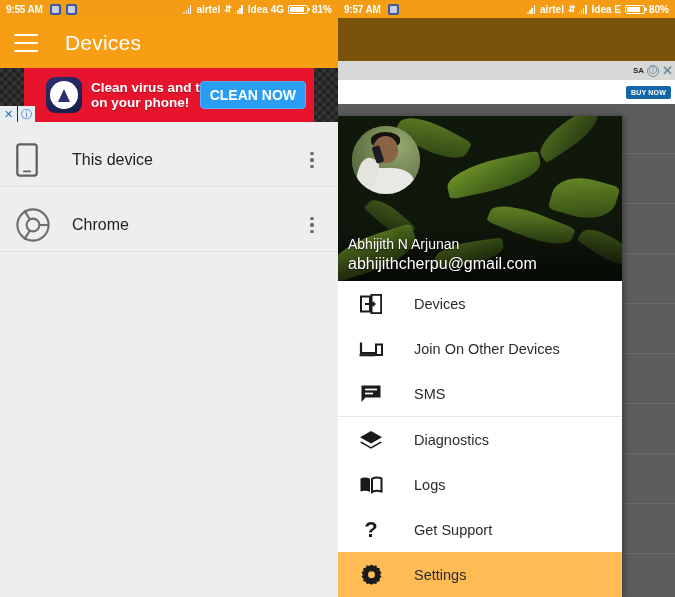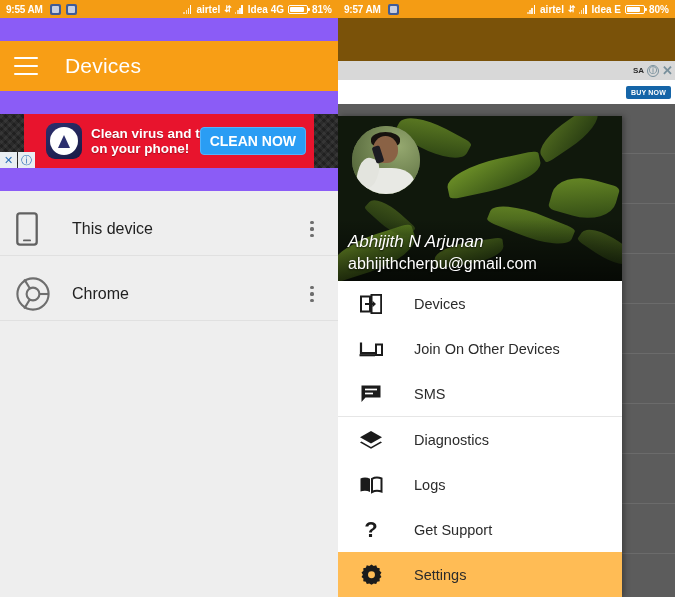--- a/index.html
+++ b/index.html
@@ -81,26 +81,25 @@
     position: absolute;
     left: 1px; top: 1px; bottom: 1px;
     background: #ffffff;
     border-radius: 1px;
     display: block;
   }
 
   
   .panel-left {
     width: 338px; height: 597px;
-    background: #8b5cf6;
+    background: #a21caf;
     display: flex;
     flex-direction: column;
     flex: none;
     position: relative;
-    gap: 23px;
   }
   .appbar {
     height: 50px;
     background: #F89E15;
     display: flex;
     align-items: center;
     padding-left: 14px;
     flex: none;
   }
   .hamburger {
@@ -380,21 +379,21 @@
     left: 0; right: 0; bottom: 0;
     height: 62px;
     background: linear-gradient(to top, rgba(0,0,0,.62), rgba(0,0,0,0));
   }
   .dh-texts {
     position: absolute;
     left: 10px; bottom: 8px;
     z-index: 2;
     color: #ffffff;
   }
-  .dh-name { font-size: 17px; text-shadow: 0 1px 2px rgba(0,0,0,.8); font-style: italic; }
+  .dh-name { font-size: 14px; text-shadow: 0 1px 2px rgba(0,0,0,.8); }
   .dh-email { font-size: 16px; margin-top: 3px; text-shadow: 0 1px 2px rgba(0,0,0,.8); }
 
   .drawer-menu { flex: 1; background: #ffffff; padding-top: 0; }
   .menu-group + .menu-group { border-top: 1px solid #e6e6e6; }
   .menu-item {
     height: 45px;
     display: flex;
     align-items: center;
     padding-left: 18px;
     cursor: pointer;

